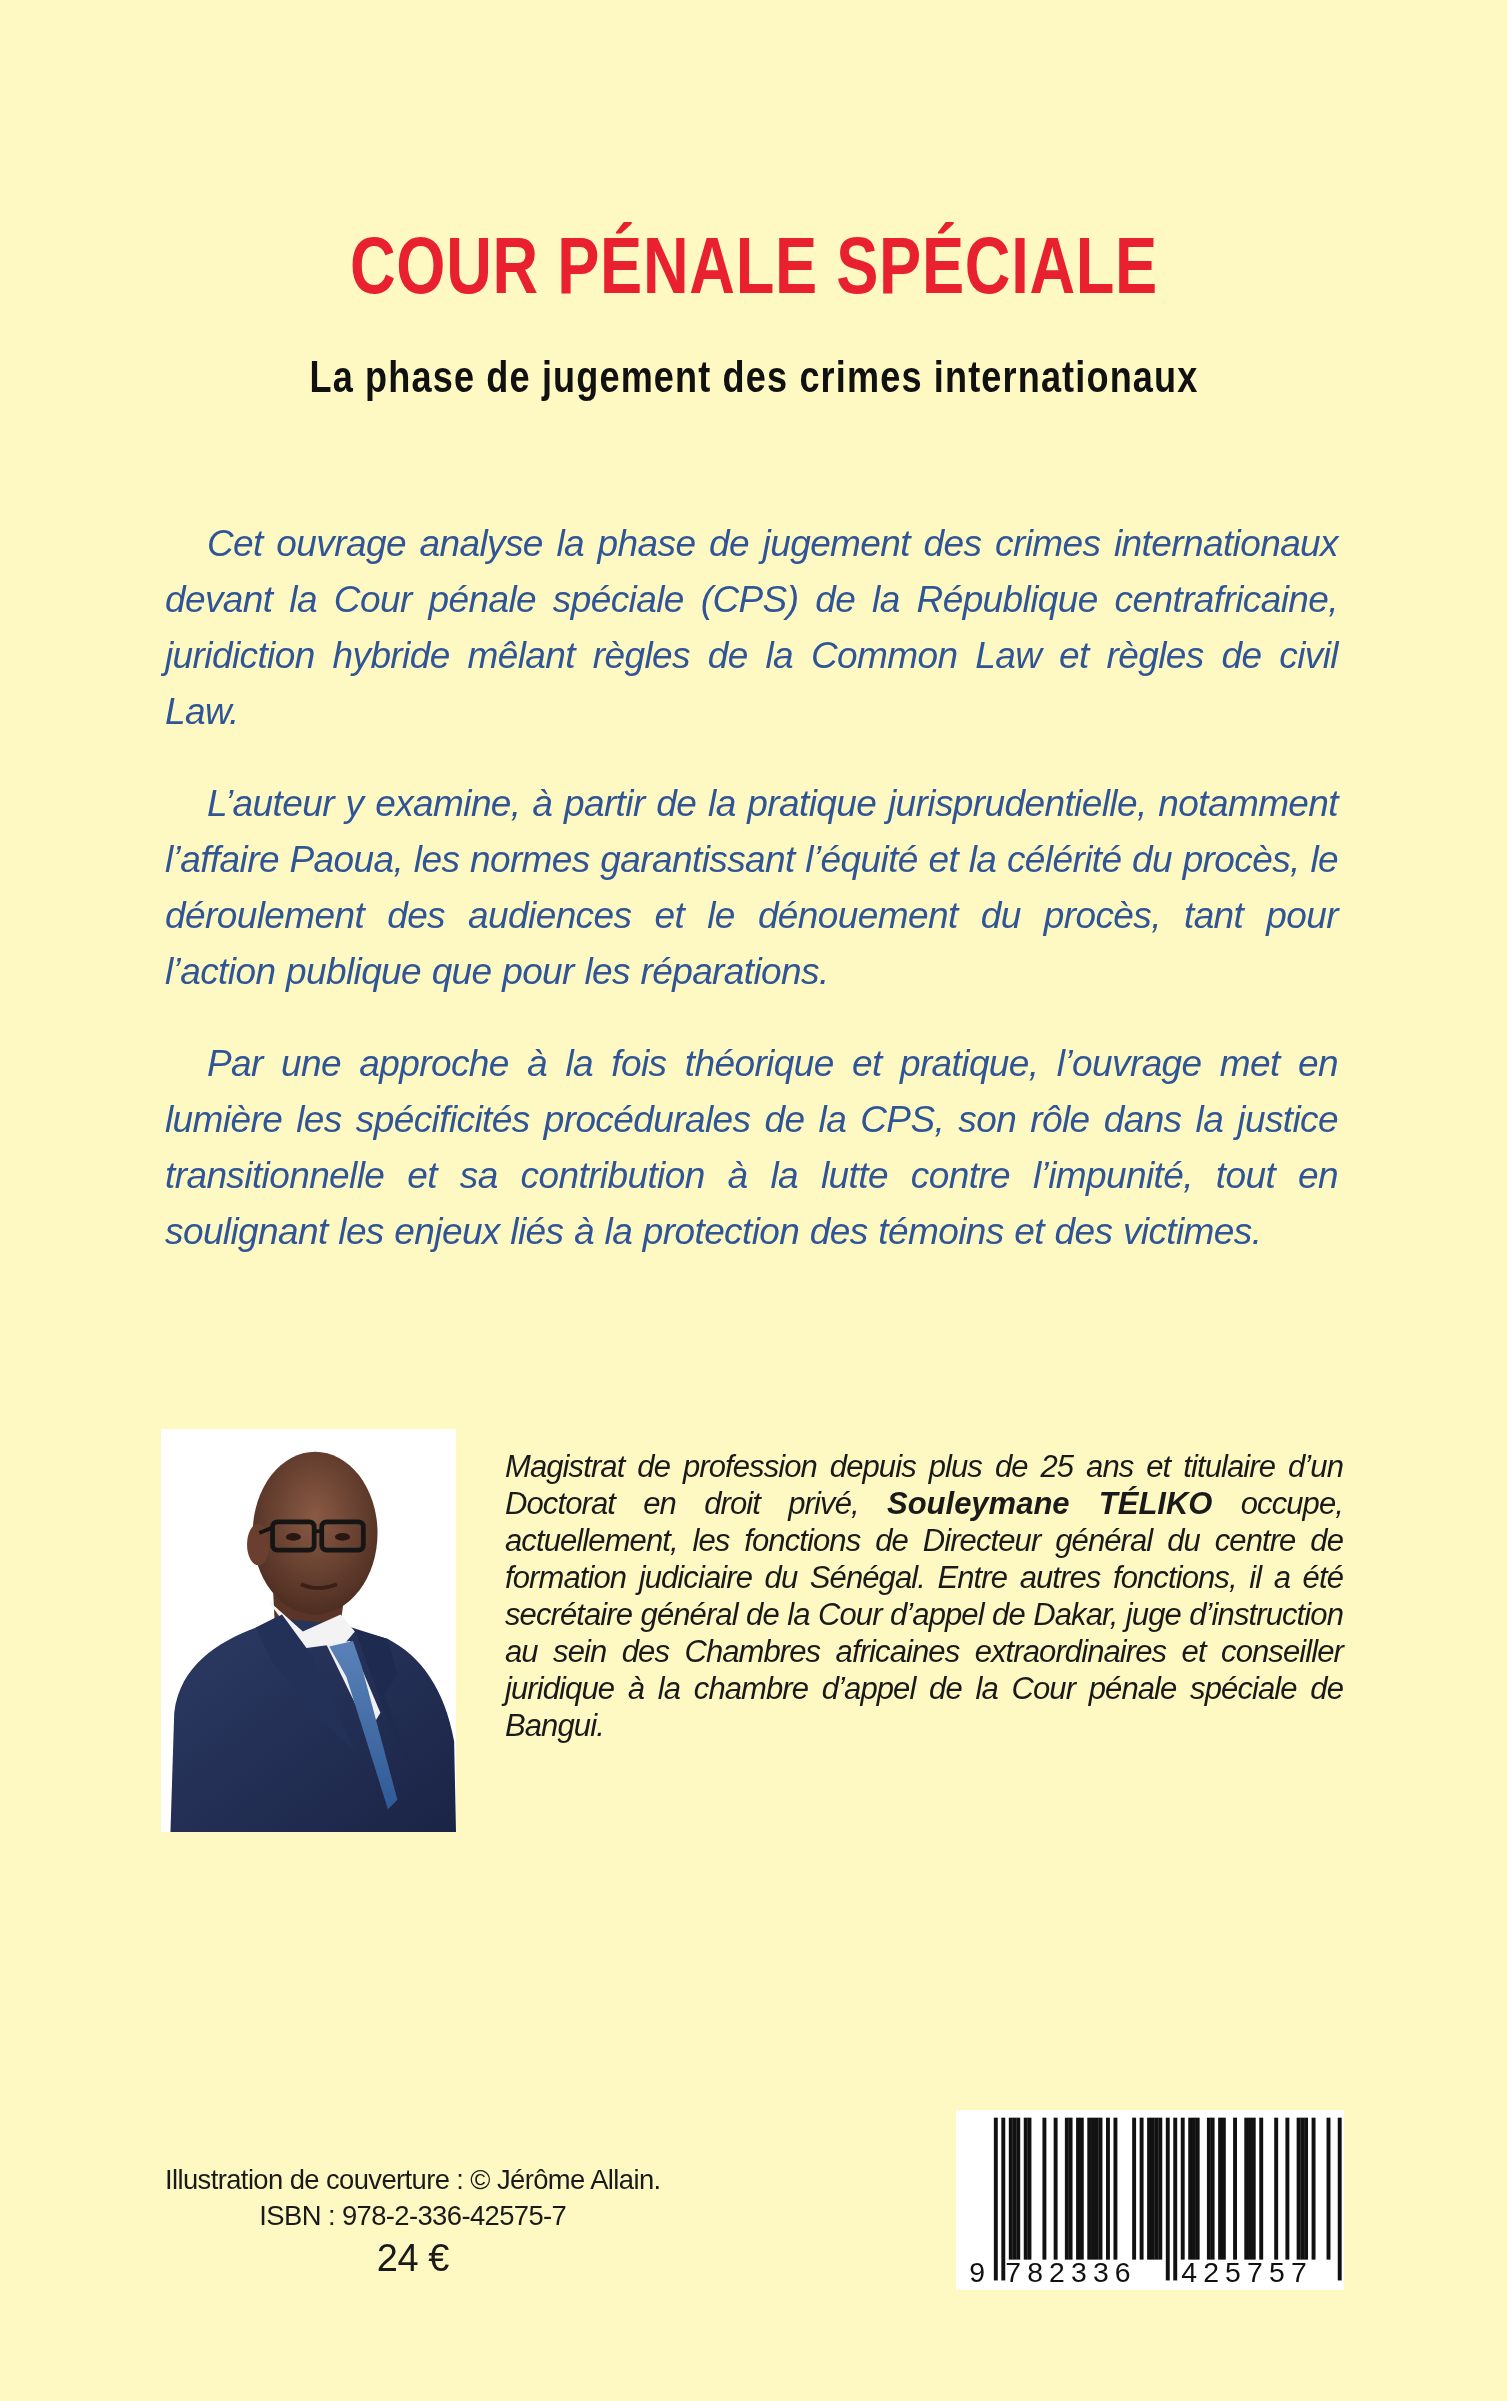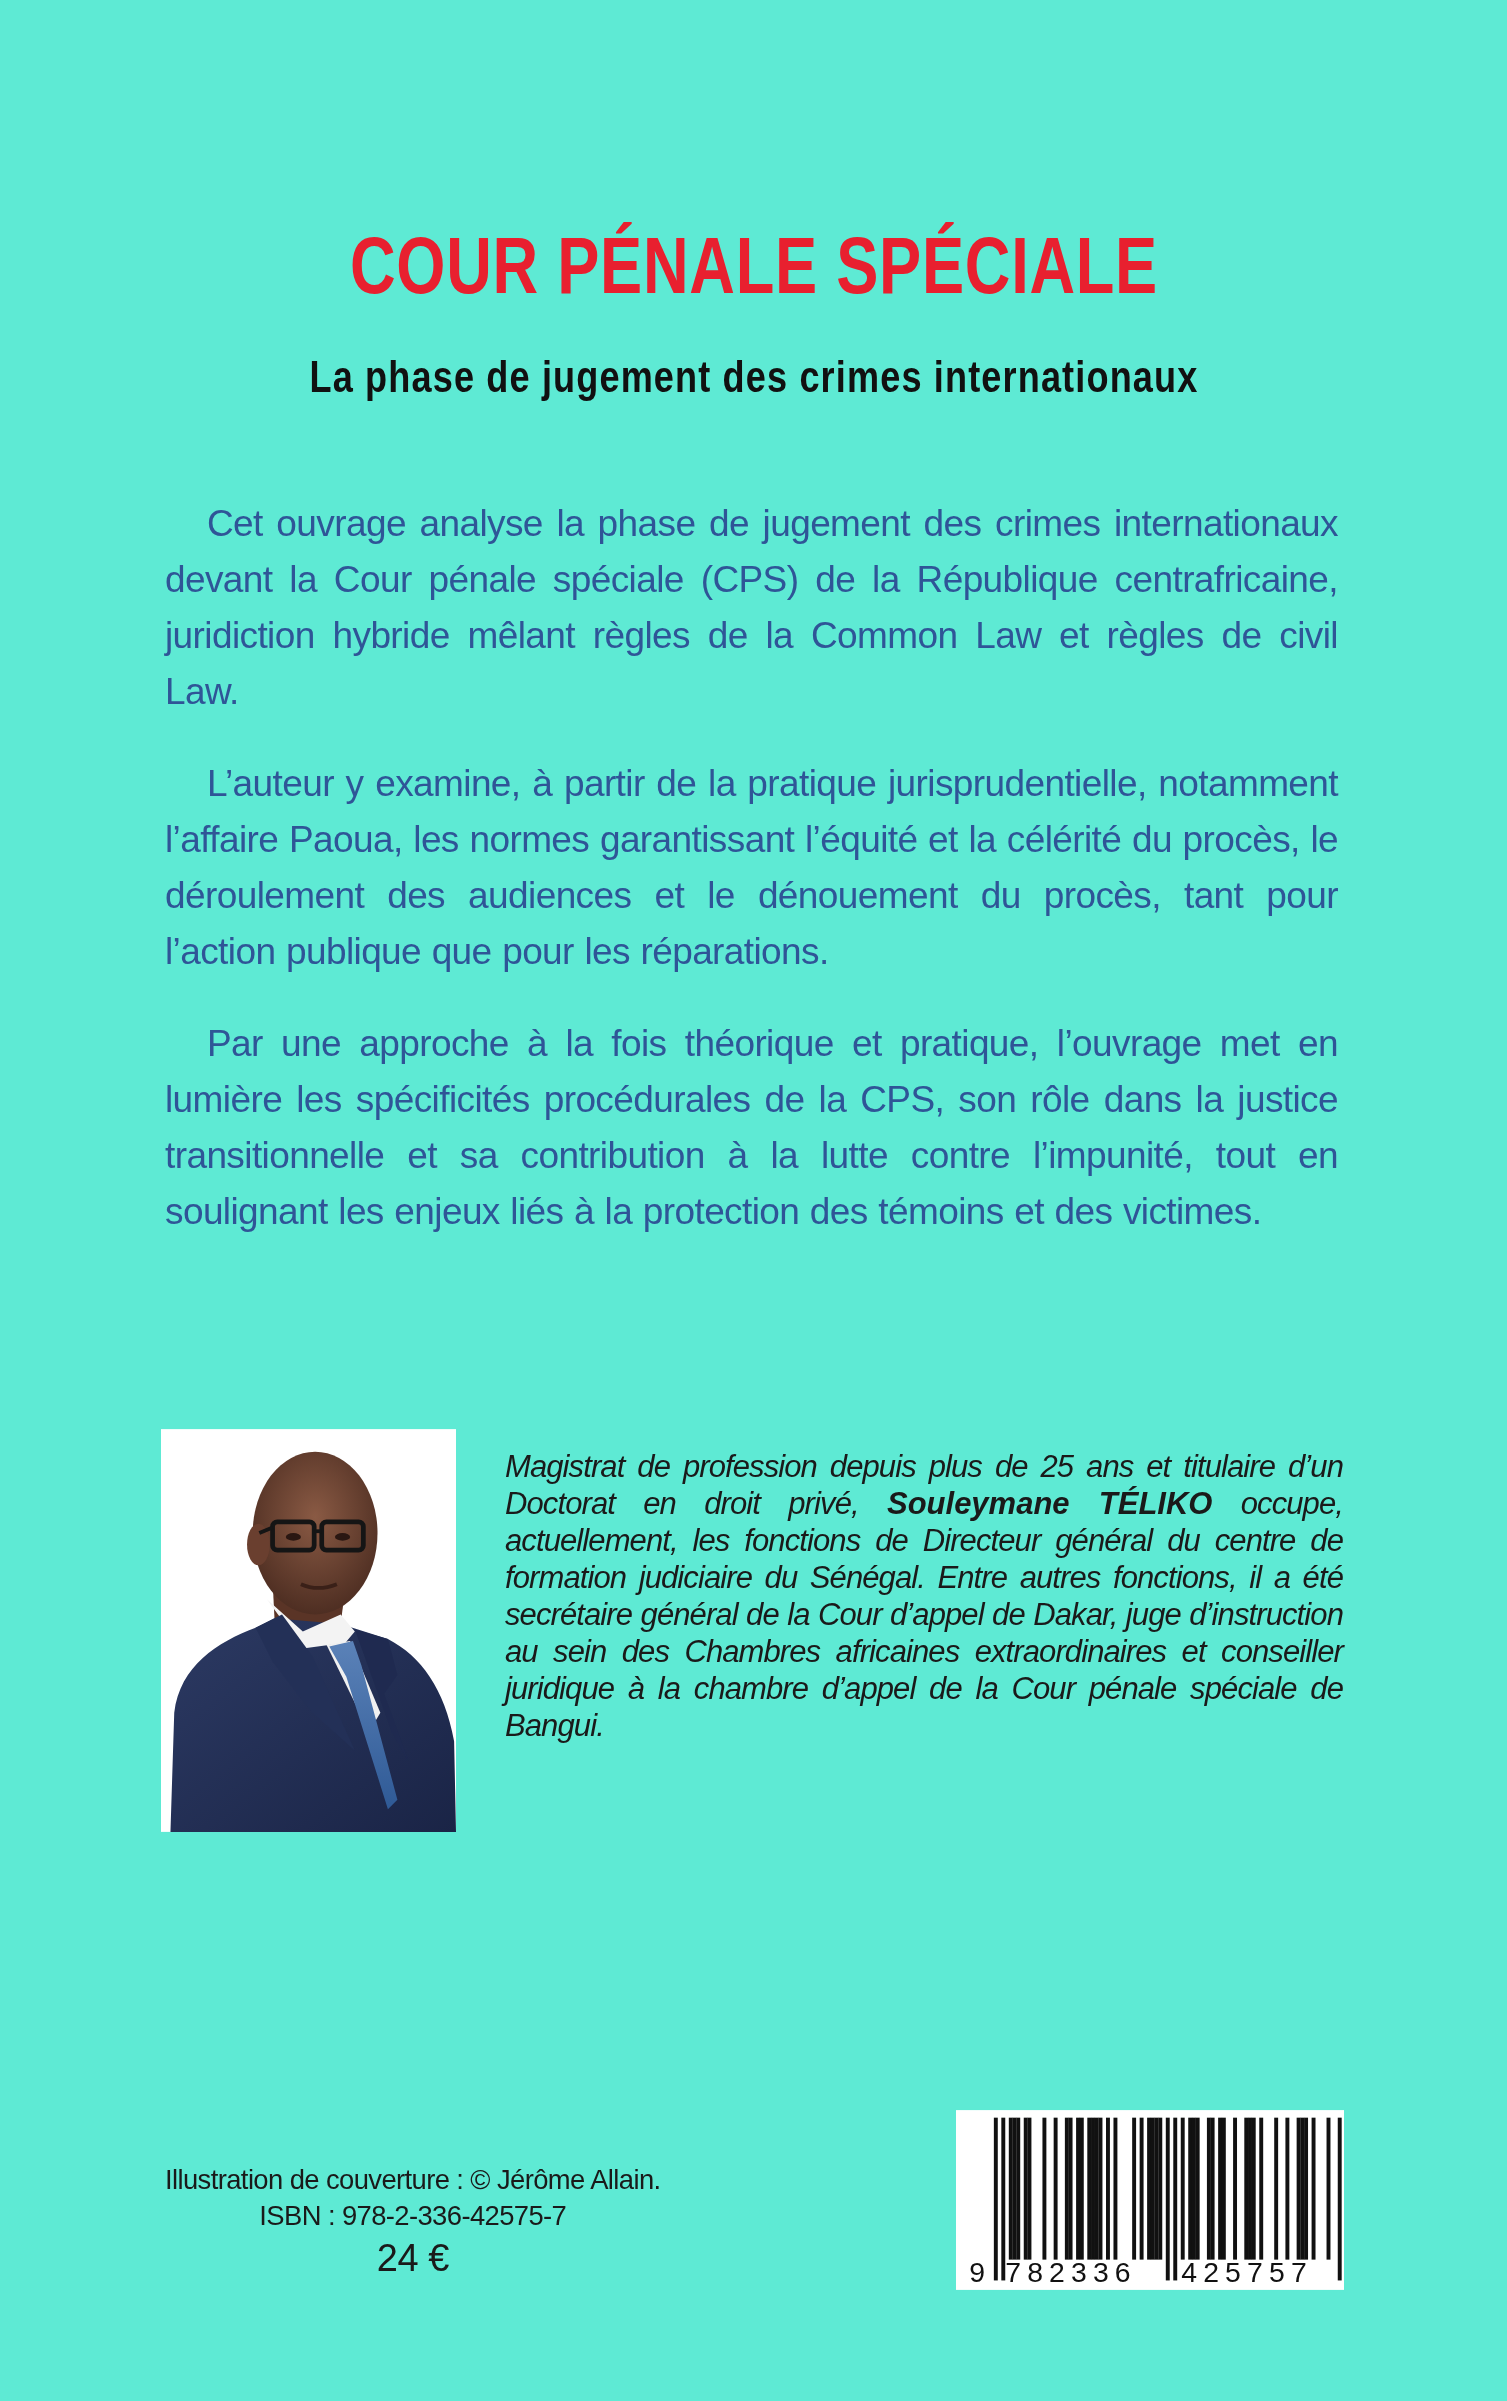--- a/index.html
+++ b/index.html
@@ -1,37 +1,37 @@
 <!DOCTYPE html>
 <html style="font-size:15px"><head>
 <meta charset="utf-8">
 <style>
   html, body { margin:0; padding:0; background:#ffffff; }
   body { width:1508px; height:2402px; position:relative; overflow:hidden; }
-  .page { position:absolute; left:0; top:0; width:1508px; height:2402px; background:#5eead4; }
+  .page { position:absolute; left:0; top:0; width:1508px; height:2402px; background:#fef9c3; }
 
   .title {
     position:absolute; left:0; top:214px; width:1508px; text-align:center;
     font-family:"Liberation Sans", sans-serif; font-weight:bold;
     font-size:79px; line-height:104px; letter-spacing:0.9px;
     transform:scaleX(0.80); transform-origin:center;
     color:#e8202f; margin:0;
   }
   .subtitle {
     position:absolute; left:0; top:348px; width:1508px; text-align:center;
     font-family:"Liberation Sans", sans-serif; font-weight:bold;
     font-size:44px; line-height:57px; letter-spacing:1.4px;
     transform:scaleX(0.82); transform-origin:center;
     color:#111111; margin:0;
   }
 
   .desc {
-    position:absolute; left:165px; top:496px; width:1173px;
+    position:absolute; left:165px; top:516px; width:1173px;
     font-family:"Liberation Sans", sans-serif; font-size:37px; line-height:56px;
-    color:#2f5597; text-align:justify;
+    color:#2f5597; text-align:justify;font-style:italic;
   }
   .desc p { margin:0 0 36px 0; text-indent:42px; letter-spacing:-0.6px; word-spacing:0.9px; }
 
   .author-photo {
     position:absolute; left:161px; top:1429px; width:295px; height:403px; overflow:hidden;
   }
   .bio {
     position:absolute; left:499px; top:1442px; width:838px;
     font-family:"Liberation Sans", sans-serif; font-style:italic; font-size:31px; line-height:37px;
     color:#1a1a1a; text-align:justify; letter-spacing:-0.9px; margin:6px;

